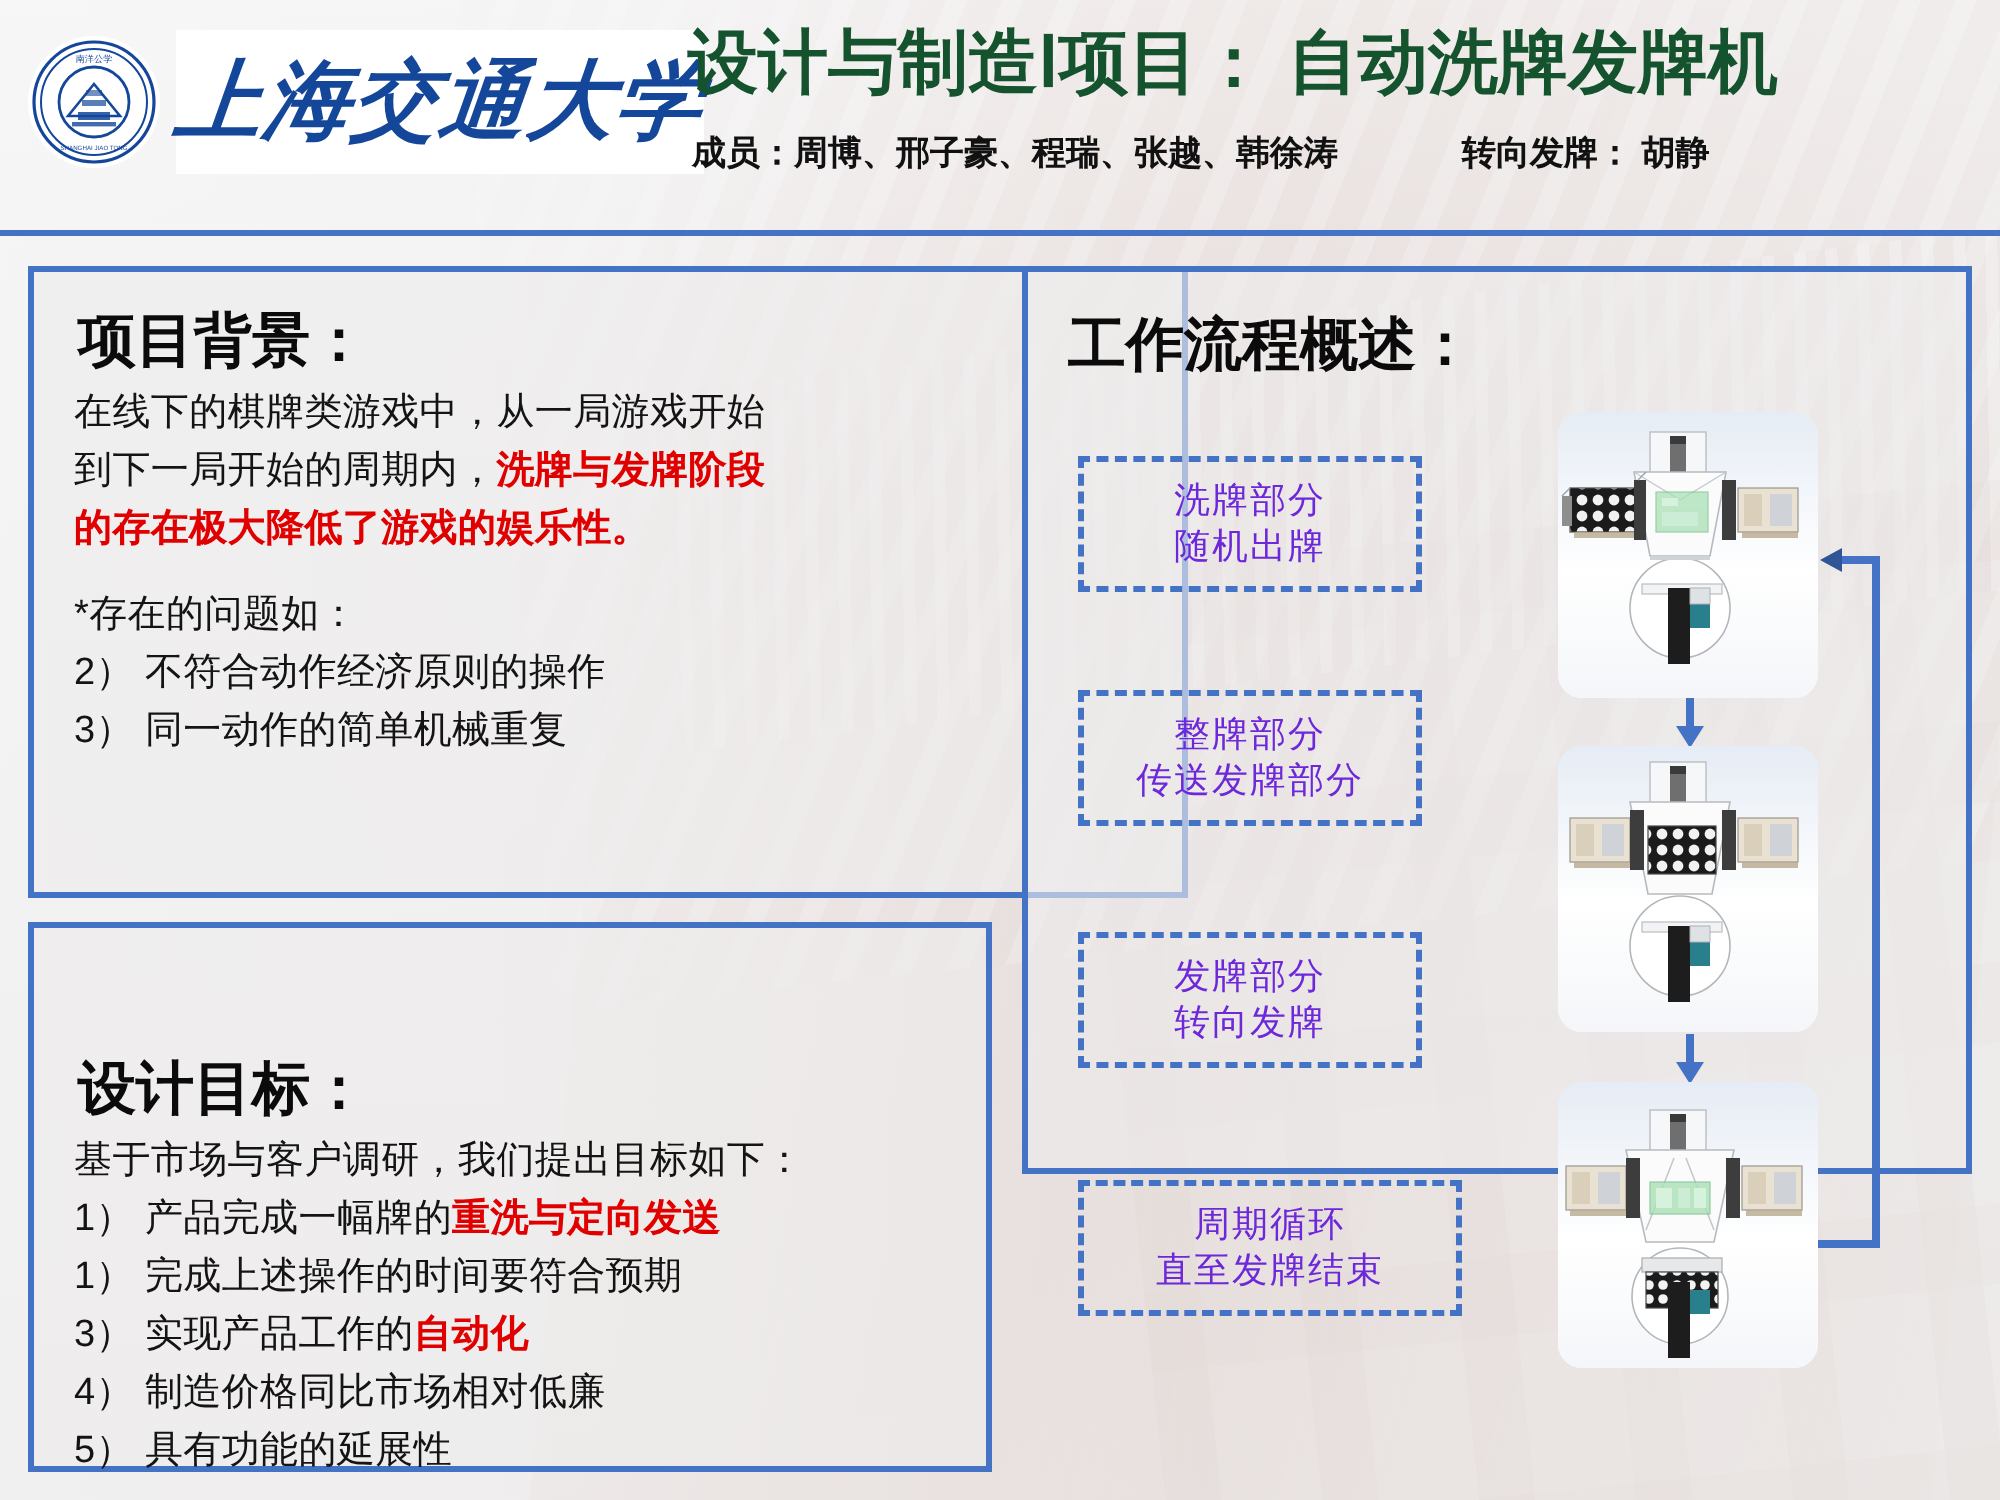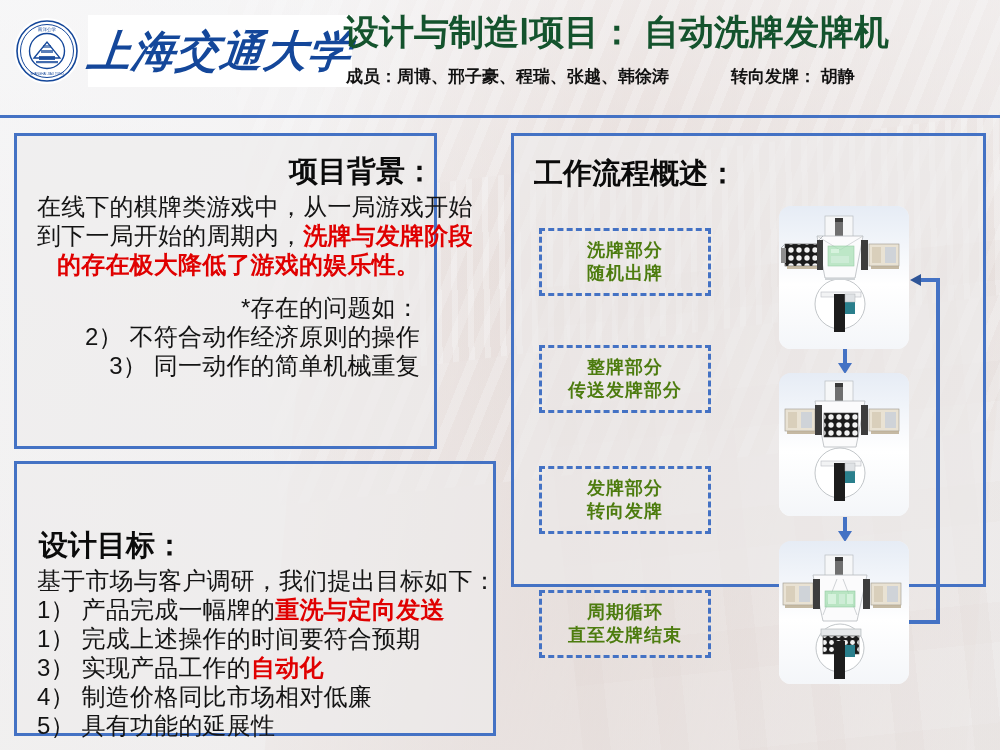--- a/index.html
+++ b/index.html
@@ -80,58 +80,58 @@
   .byline .gap{display:inline-block;width:62px;}
   .hdr-rule{position:absolute;left:0;top:115px;width:1000px;height:3px;background:#4472c4;}
 
   
   .panel{
     position:absolute;z-index:4;
     border:3px solid #4472c4;
     background:rgba(237,236,236,.62);
     box-sizing:border-box;
   }
-  #panel-bg{left:14px;top:133px;width:423px;height:316px;text-align:right;}
+  #panel-bg{left:14px;top:133px;width:580px;height:316px;}
   #panel-goal{left:14px;top:461px;width:482px;height:275px;}
   #panel-flow{left:511px;top:133px;width:475px;height:454px;}
 
   .panel-title{
     font-family:"Liberation Serif","DejaVu Serif",serif;
     font-size:29px;font-weight:700;color:#0b0b0b;line-height:1.1;
     margin:0;
   }
   #panel-bg .panel-title{padding:20px 0 0 22px;}
   #panel-goal .panel-title{padding:18px 0 0 22px;margin-top:48px;}
   #panel-flow .panel-title{padding:22px 0 0 20px;}
 
   .body-text{
-    font-size:24px;color:#141414;line-height:29px;
+    font-size:19px;color:#141414;line-height:29px;
     padding:4px 14px 0 20px;letter-spacing:.2px;
   }
   .body-text .hl{color:#e00000;font-weight:700;}
   .body-text .spacer{display:block;height:14px;}
   .body-text p{margin:0;}
   .body-text .ln{display:block;white-space:nowrap;}
 
   
   .flow-box{
     position:absolute;z-index:6;
     box-sizing:border-box;
     border:3px dashed #4472c4;
     border-style:dashed;
     display:flex;flex-direction:column;align-items:center;justify-content:center;
-    font-size:18px;font-weight:700;color:#4d7c0f;line-height:23px;
+    font-size:18px;font-weight:400;color:#6d28d9;line-height:23px;
     text-align:center;letter-spacing:1px;
     background:transparent;
   }
   .flow-box .l{display:block;white-space:nowrap;}
   #fb1{left:539px;top:228px;width:172px;height:68px;}
   #fb2{left:539px;top:345px;width:172px;height:68px;}
   #fb3{left:539px;top:466px;width:172px;height:68px;}
-  #fb4{left:539px;top:590px;width:172px;height:68px;}
+  #fb4{left:539px;top:590px;width:192px;height:68px;}
 
   
   .mcard{
     position:absolute;z-index:6;width:130px;height:143px;border-radius:12px;
     background:linear-gradient(160deg,#e7ecf4 0%,#f2f5f9 28%,#ffffff 62%,#f7f8fa 100%);
     overflow:hidden;
   }
   #mc1{left:779px;top:206px;}
   #mc2{left:779px;top:373px;}
   #mc3{left:779px;top:541px;}

